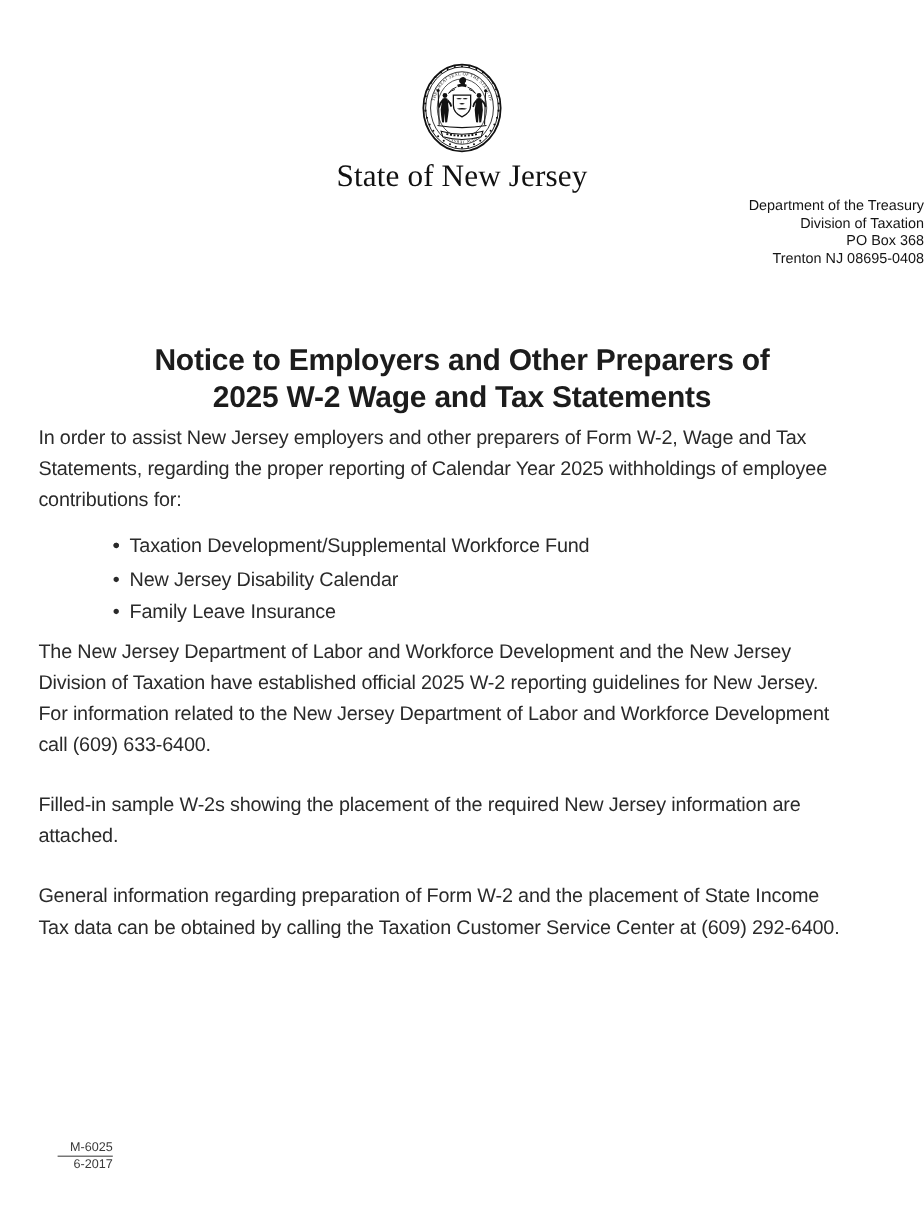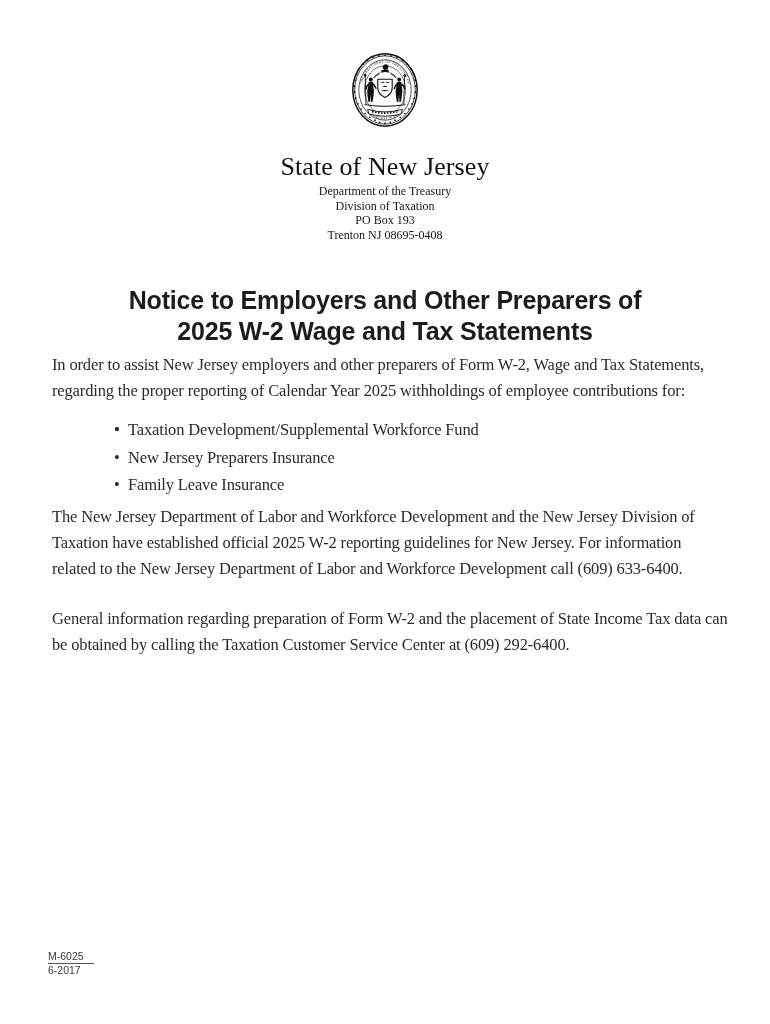--- a/index.html
+++ b/index.html
@@ -41,29 +41,30 @@
   .seal {
     display: block;
   }
 
   .state-name {
     font-family: "Liberation Serif", "DejaVu Serif", serif;
     font-size: 26px;
     line-height: 30px;
     letter-spacing: 0.1px;
     color: #111111;
-    margin-top: 24px;
+    margin-top: 4px;
   }
 
   .addr-block {
-    font-family: Liberation Serif, serif;
+    font-family: Liberation Sans, sans-serif;
     font-size: 12px;
     line-height: 14.6px;
     color: #141414;
     margin-top: 2px;
+    text-align: right;
   }
   .addr-line { white-space: nowrap; }
 
   
   .doc-title {
     position: absolute;
     top: 268px;
     left: 0;
     width: 770px;
     text-align: center;
@@ -73,23 +74,22 @@
     line-height: 31px;
     letter-spacing: -0.2px;
     color: #1c1c1c;
   }
   .doc-title .t-line { display: block; }
 
   
   .body-block {
     position: absolute;
     top: 352px;
-    left: 52px;
+    left: 32px;
     width: 676px;
-    font-family: Liberation Serif, serif;
   }
 
   .para {
     font-size: 16.5px;
     line-height: 26px;
     letter-spacing: -0.15px;
     color: #2a2a2a;
     margin: 0;
   }
   .para + .para { margin-top: 24px; }
@@ -119,21 +119,21 @@
   .gap-after-list { margin-top: 5px; }
 
   
   .form-code {
     position: absolute;
     left: 48px;
     top: 950px;
     font-size: 10.5px;
     line-height: 13px;
     color: #3a3a3a;
-    text-align: left;
+    text-align: right;
     width: 46px;
   }
   .form-code .code-top {
     display: block;
     border-bottom: 1px solid #555555;
     padding-bottom: 0px;
   }
   .form-code .code-bottom {
     display: block;
     padding-top: 0px;
@@ -240,21 +240,21 @@
         <path d="M16.6 57.4 q17.4 5 34.8 0 l-1.4 4.6 q-16 4.4 -32 0 z" fill="#ffffff" stroke="#111111" stroke-width="0.9"></path>
         <path d="M21 59.6 q13 3 26 0" fill="none" stroke="#111111" stroke-width="1.6" stroke-dasharray="1.6 1.4"></path>
       </svg>
     </div>
 
     <div class="state-name">State of New Jersey</div>
 
     <div class="addr-block">
       <div class="addr-line">Department of the Treasury</div>
       <div class="addr-line">Division of Taxation</div>
-      <div class="addr-line">PO Box 193</div>
+      <div class="addr-line">PO Box 368</div>
       <div class="addr-line">Trenton NJ 08695-0408</div>
     </div>
   </div>
 
   <h1 class="doc-title">
     <span class="t-line">Notice to Employers and Other Preparers of</span>
     <span class="t-line">2025 W-2 Wage and Tax Statements</span>
   </h1>
 
   <div class="body-block">
@@ -264,30 +264,31 @@
     <ul class="bullet-list">
       <li>
         <span class="bullet-dot">•</span>
       </li>
       <li>
         <span class="bullet-dot">•</span>
         <span>Taxation Development/Supplemental Workforce Fund</span>
       </li>
       <li>
         <span class="bullet-dot">•</span>
-        <span>New Jersey Preparers Insurance</span>
+        <span>New Jersey Disability Calendar</span>
       </li>
       <li>
         <span class="bullet-dot">•</span>
         <span>Family Leave Insurance</span>
       </li>
     </ul>
 
     <p class="para gap-after-list">The New Jersey Department of Labor and Workforce Development and the New Jersey Division of Taxation have established official 2025 W-2 reporting guidelines for New Jersey. For information related to the New Jersey Department of Labor and Workforce Development call (609) 633-6400.</p>
 
+    <p class="para">Filled-in sample W-2s showing the placement of the required New Jersey information are attached.</p>
 
     <p class="para">General information regarding preparation of Form W-2 and the placement of State Income Tax data can be obtained by calling the Taxation Customer Service Center at (609) 292-6400.</p>
   </div>
 
   <div class="form-code">
     <span class="code-top">M-6025</span>
     <span class="code-bottom">6-2017</span>
   </div>
 
 </div>

